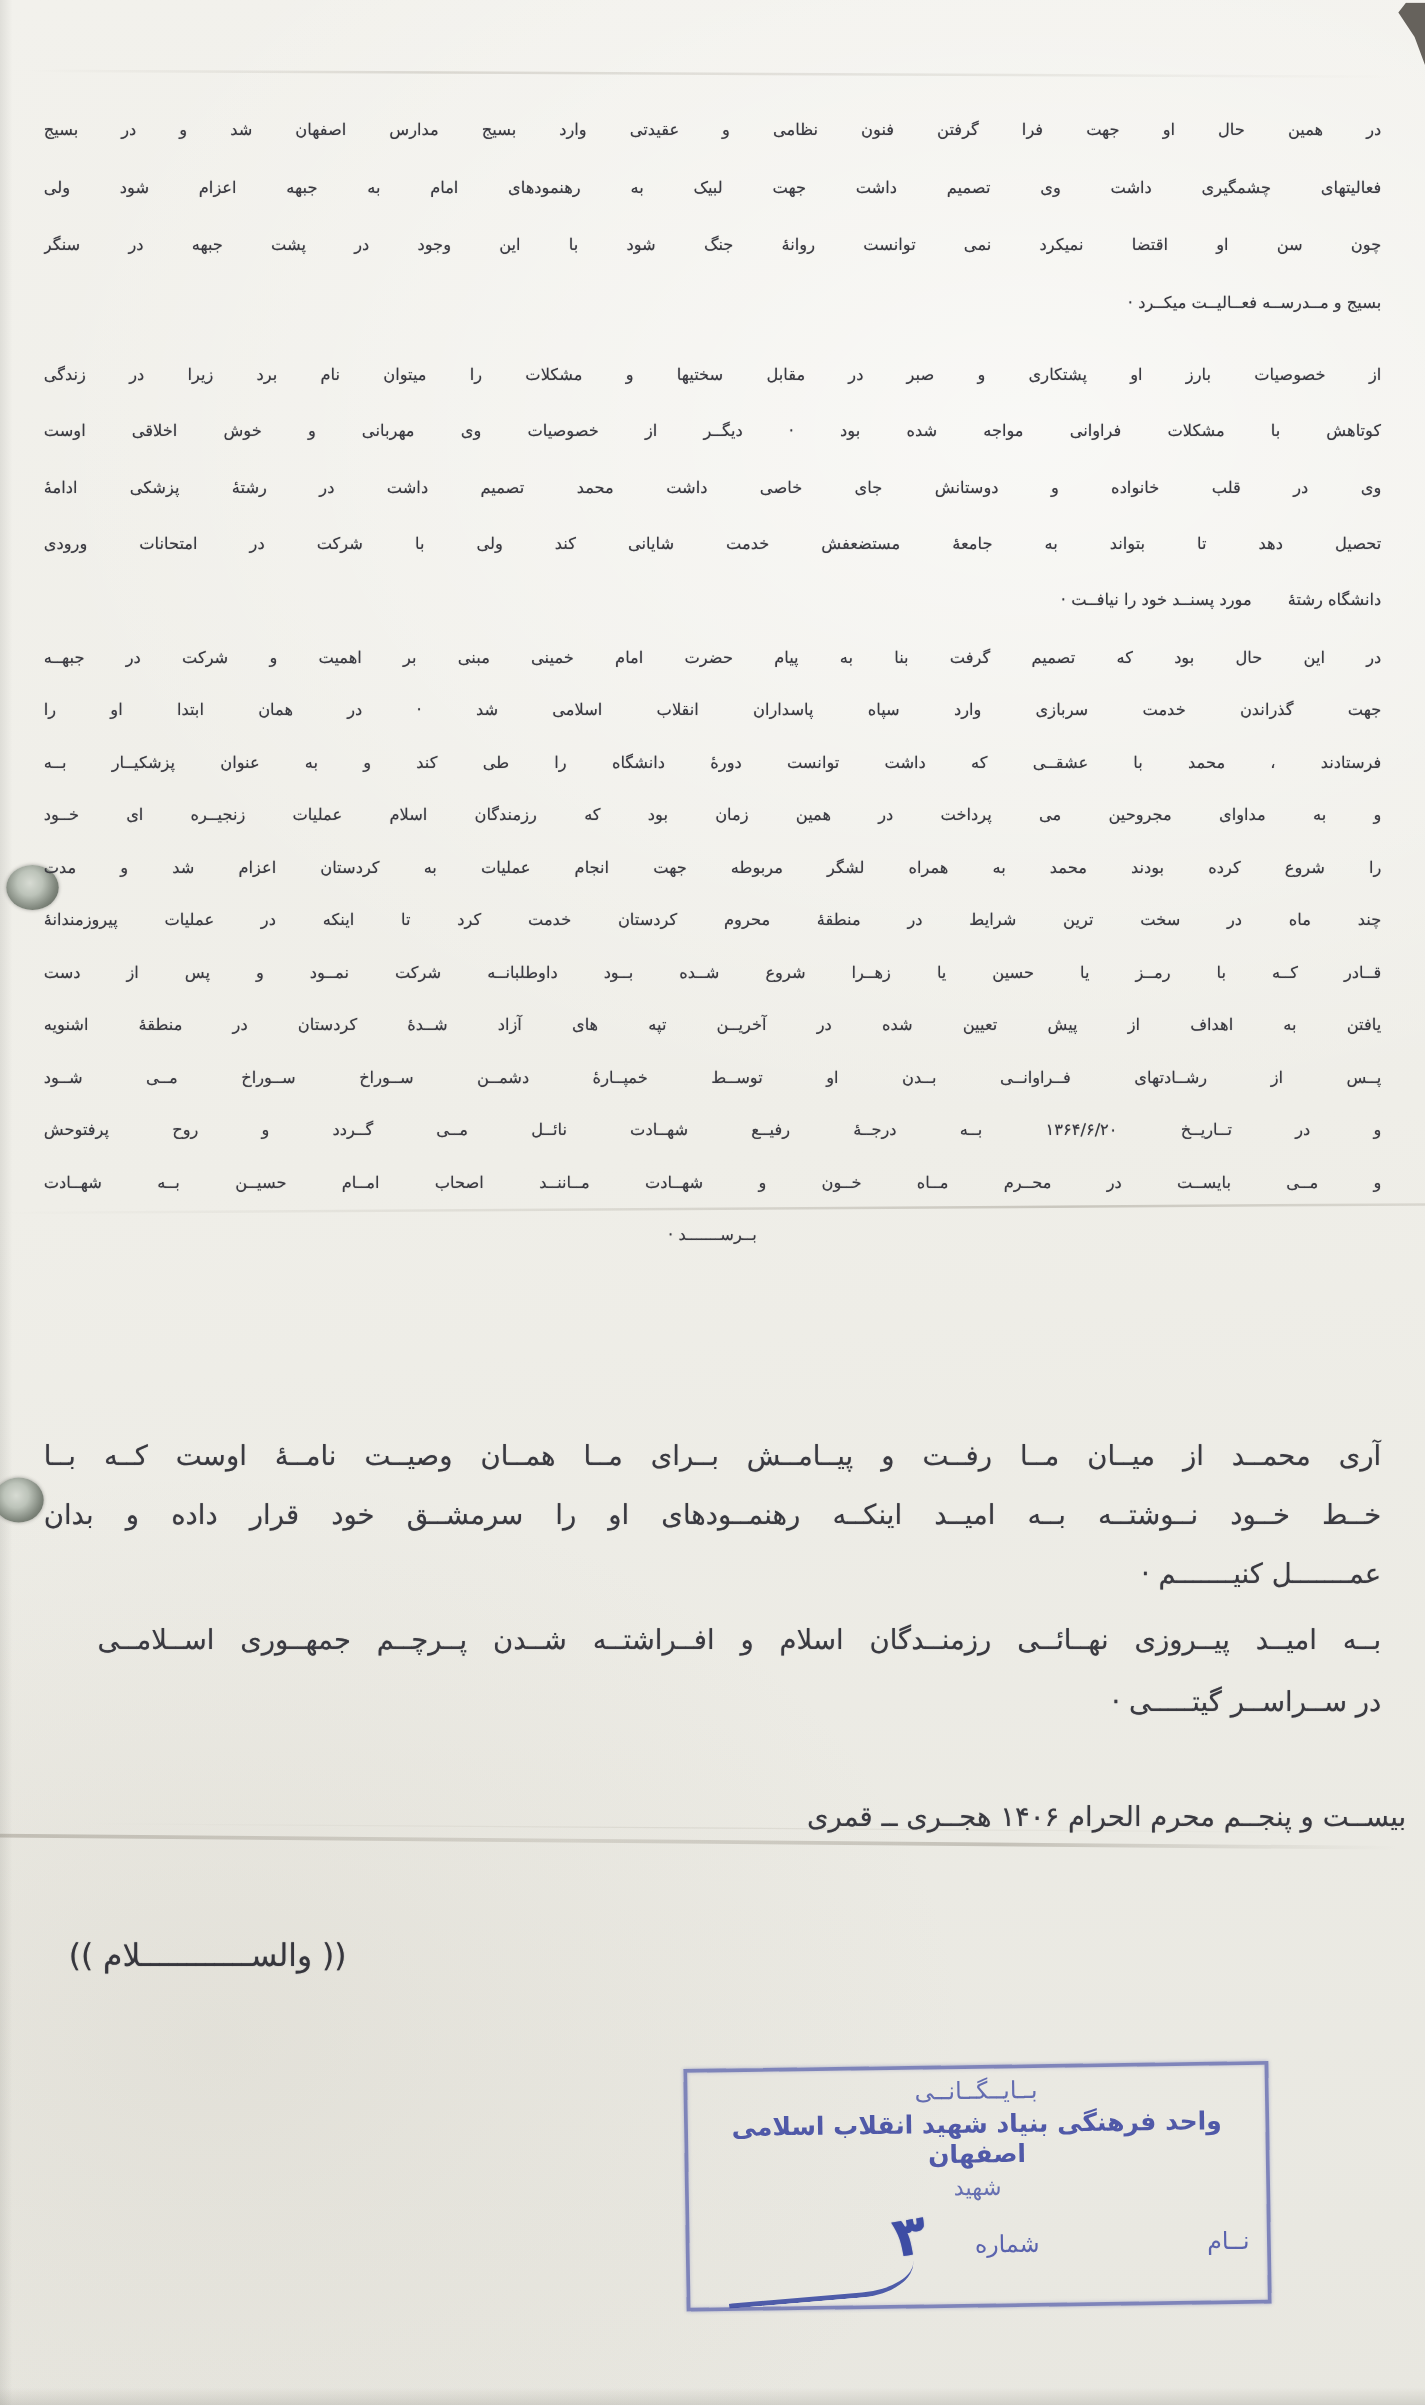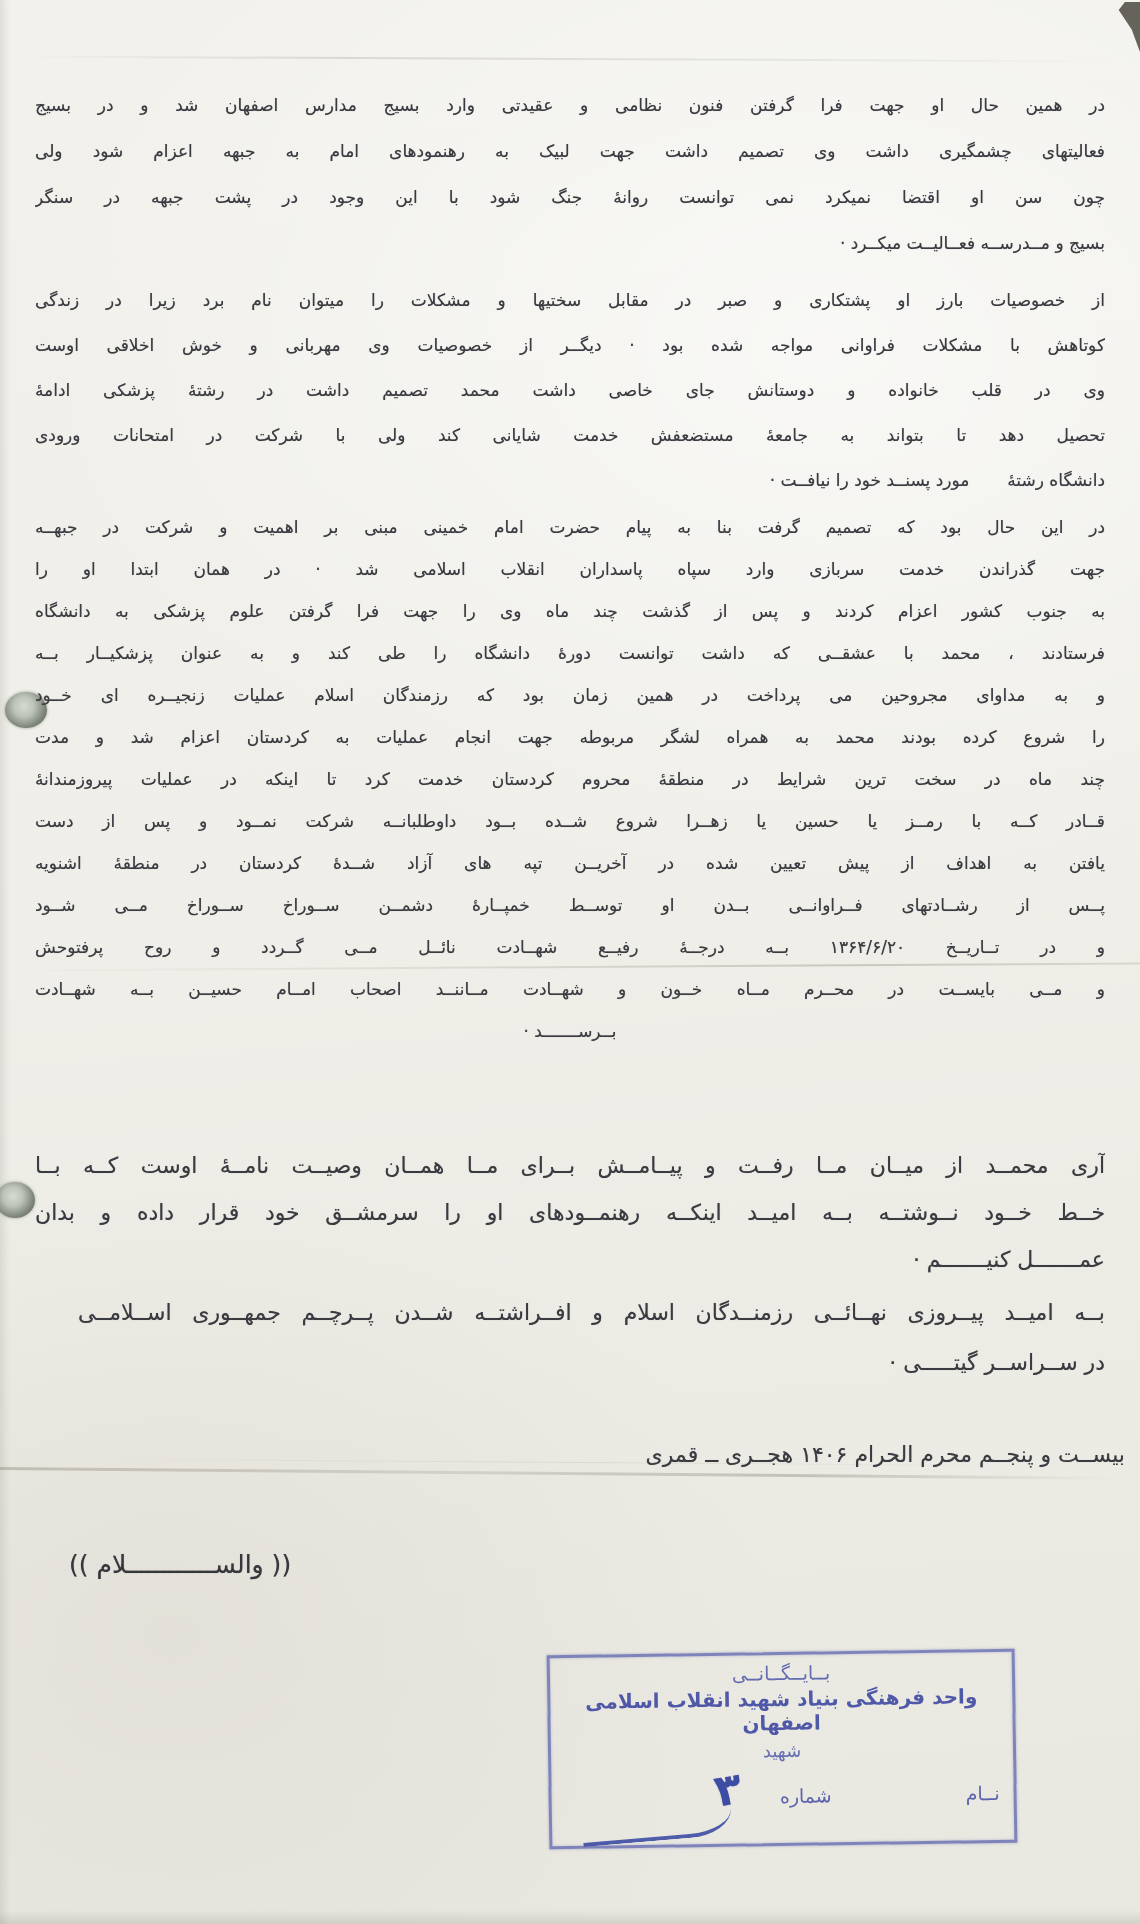--- a/index.html
+++ b/index.html
@@ -7,38 +7,38 @@
     position:relative;width:1140px;height:1924px;overflow:hidden;
     background:
       radial-gradient(1300px 900px at 72% 18%, rgba(255,255,255,.55), transparent 62%),
       radial-gradient(1000px 760px at 15% 85%, rgba(198,193,180,.22), transparent 60%),
       linear-gradient(176deg,#f2f1ec 0%,#efeee8 48%,#e8e7e0 100%);
     font-family:"DejaVu Sans",sans-serif;
   }
   .content{position:absolute;left:35px;right:35px;top:0;bottom:0;direction:rtl;color:#3a3a41;}
   .para{position:absolute;left:0;right:0;}
   .line{
-    display:block;height:45px;line-height:45px;font-size:17px;overflow:hidden;
+    display:block;height:45px;line-height:45px;font-size:13px;overflow:hidden;
     text-shadow:0 0 .7px rgba(25,25,35,.45);white-space:nowrap;
   }
   .jl{text-align:justify;text-align-last:justify;}
   .ll{text-align:right;padding-left:28px;}
   .lc{text-align:center;}
   .pre{white-space:pre;text-align:right;}
   .p1{top:82px;}  .p1 .line{height:46px;line-height:46px;}
   .p2{top:278px;} .p2 .line{height:45px;line-height:45px;}
   .p3{top:506px;} .p3 .line{height:42px;line-height:42px;}
   .p4{top:1142px;} .p4 .line{height:47px;line-height:47px;font-size:22px;}
   .p5{top:1288px;} .p5 .line{height:50px;line-height:50px;font-size:22px;margin-left:43px;}
   .date-line{
     position:absolute;top:1442px;right:15px;left:0;direction:rtl;text-align:right;
     font-size:22px;color:#3a3a41;text-shadow:0 0 .7px rgba(25,25,35,.45);
   }
   .closing{
-    position:absolute;top:1550px;left:69px;direction:rtl;font-size:25px;letter-spacing:1px;
+    position:absolute;top:1550px;left:55px;direction:rtl;font-size:25px;letter-spacing:1px;
     color:#36363d;text-shadow:0 0 .8px rgba(25,25,35,.5);
   }
   
   .stamp{
     position:absolute;left:548px;top:1652px;width:462px;height:188px;
     border:3px solid rgba(96,104,174,.78);
     box-shadow:0 0 3px rgba(96,104,174,.45), inset 0 0 3px rgba(96,104,174,.35);
     transform:rotate(-.8deg);direction:rtl;color:#5a63ae;
   }
   .stamp-archive{margin-top:7px;text-align:center;font-size:19px;letter-spacing:5px;color:rgba(88,98,172,.92);}
@@ -104,21 +104,20 @@
       <span class="line jl">از خصوصیات بارز او پشتکاری و صبر در مقابل سختیها و مشکلات را میتوان نام برد زیرا در زندگی</span>
       <span class="line jl">کوتاهش با مشکلات فراوانی مواجه شده بود · دیگــر از خصوصیات وی مهربانی و خوش اخلاقی اوست</span>
       <span class="line jl">وی در قلب خانواده و دوستانش جای خاصی داشت محمد تصمیم داشت در رشتهٔ پزشکی ادامهٔ</span>
       <span class="line jl">تحصیل دهد تا بتواند به جامعهٔ مستضعفش خدمت شایانی کند ولی با شرکت در امتحانات ورودی</span>
       <span class="line pre">دانشگاه رشتهٔ       مورد پسنــد خود را نیافــت ·</span>
     </div>
 
     <div class="para p3">
       <span class="line jl">در این حال بود که تصمیم گرفت بنا به پیام حضرت امام خمینی مبنی بر اهمیت و شرکت در جبهــه</span>
       <span class="line jl">جهت گذراندن خدمت سربازی وارد سپاه پاسداران انقلاب اسلامی شد · در همان ابتدا او را</span>
-      <span class="line jl">به جنوب کشور اعزام کردند و پس از گذشت چند ماه وی را جهت فرا گرفتن علوم پزشکی به دانشگاه</span>
       <span class="line jl">فرستادند ، محمد با عشقــی که داشت توانست دورهٔ دانشگاه را طی کند و به عنوان پزشکیــار بــه</span>
       <span class="line jl">و به مداوای مجروحین می پرداخت در همین زمان بود که رزمندگان اسلام عملیات زنجیــره ای خــود</span>
       <span class="line jl">را شروع کرده بودند محمد به همراه لشگر مربوطه جهت انجام عملیات به کردستان اعزام شد و مدت</span>
       <span class="line jl">چند ماه در سخت ترین شرایط در منطقهٔ محروم کردستان خدمت کرد تا اینکه در عملیات پیروزمندانهٔ</span>
       <span class="line jl">قــادر کــه با رمــز یا حسین یا زهــرا شروع شــده بــود داوطلبانــه شرکت نمــود و پس از دست</span>
       <span class="line jl">یافتن به اهداف از پیش تعیین شده در آخریــن تپه های آزاد شــدهٔ کردستان در منطقهٔ اشنویه</span>
       <span class="line jl">پــس از رشــادتهای فــراوانــی بــدن او توســط خمپــارهٔ دشمــن ســوراخ ســوراخ مــی شــود</span>
       <span class="line jl">و در تــاریــخ ۱۳۶۴/۶/۲۰ بــه درجــهٔ رفیــع شهــادت نائــل مــی گــردد و روح پرفتوحش</span>
       <span class="line jl">و مــی بایســت در محــرم مــاه خــون و شهــادت مــاننــد اصحاب امــام حسیــن بــه شهــادت</span>
       <span class="line lc">بــرســـــــد ·</span>

